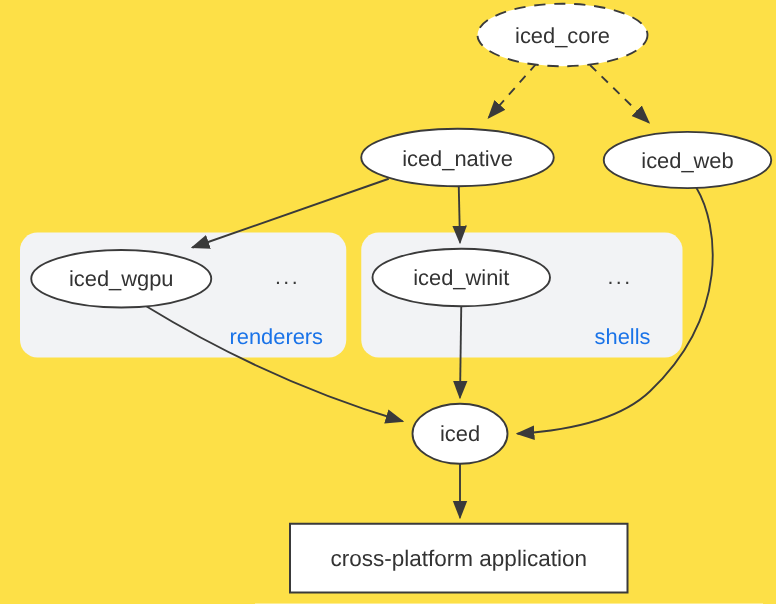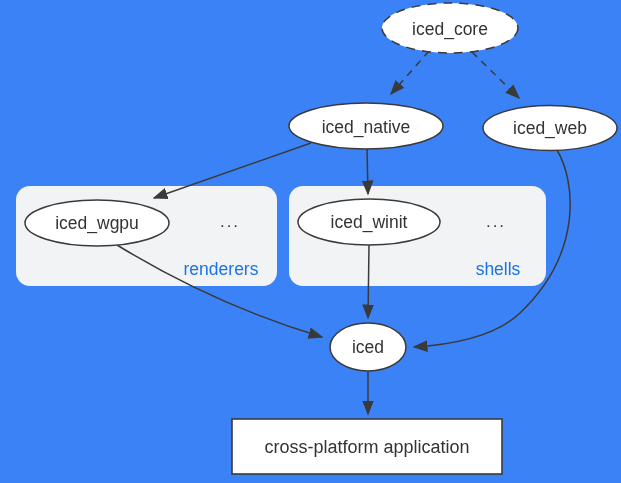--- a/index.html
+++ b/index.html
@@ -4,21 +4,21 @@
 <style>
   html, body {
     margin: 0;
     padding: 0;
     background: #ffffff;
   }
   .stage {
     position: relative;
     width: 621px;
     height: 483px;
-    background: #3b82f6;
+    background: #fde047;
     overflow: hidden;
   }
   svg {
     display: block;
     font-family: "Liberation Sans", sans-serif;
   }
   .group-box {
     fill: #f2f3f5;
     stroke: none;
   }

